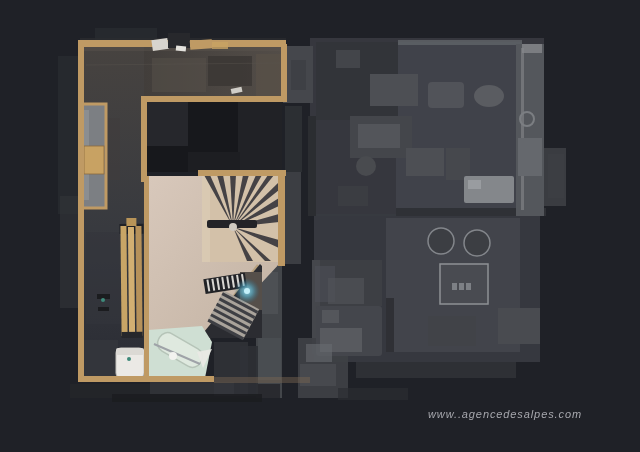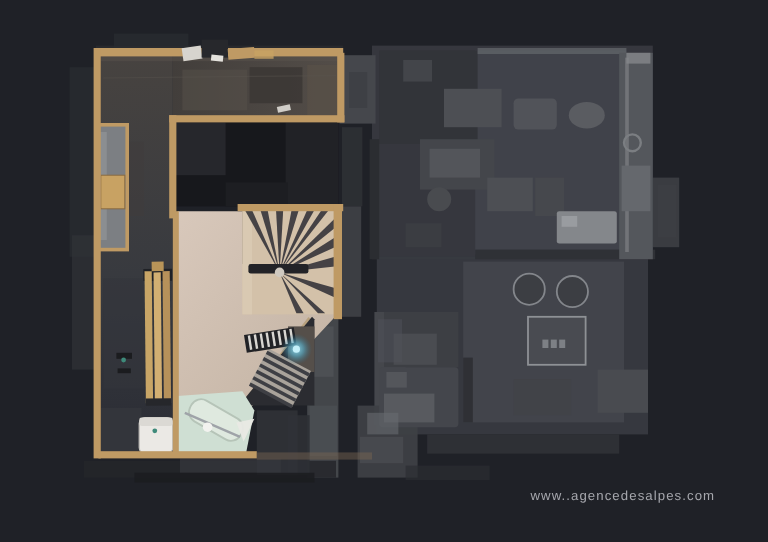--- a/index.html
+++ b/index.html
@@ -9,28 +9,29 @@
   }
   .stage{
     position:relative;
     width:640px;height:452px;
     overflow:hidden;
     background:var(--bg,#1f2127);
   }
   .stage svg{position:absolute;inset:0;display:block;}
   .watermark{
     position:absolute;
-    left:442px;top:408px;
+    left:428px;top:408px;
     width:160px;
     font-size:11px;
     letter-spacing:0.9px;
     color:var(--watermark-color,#b5b6bc);
     opacity:0.9;
     white-space:nowrap;
     user-select:none;
+    font-style:italic;
   }
 </style>
 </head>
 <body>
 
 <div class="stage">
 <svg width="640" height="452" viewBox="0 0 640 452">
   <defs>
     <linearGradient id="gCorr" x1="0" y1="0" x2="0" y2="1">
       <stop offset="0" stop-color="#474340"></stop>

